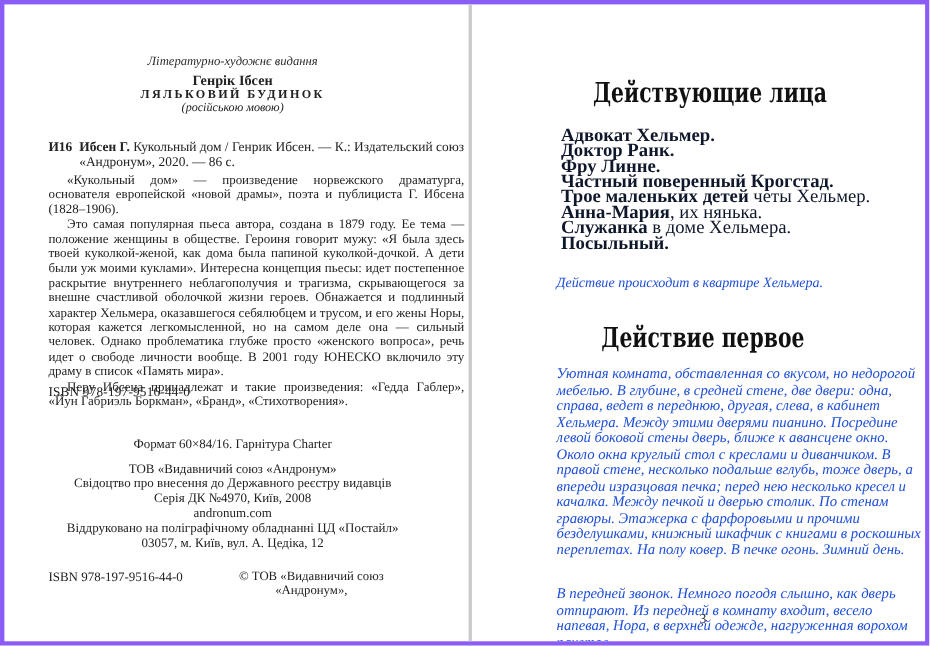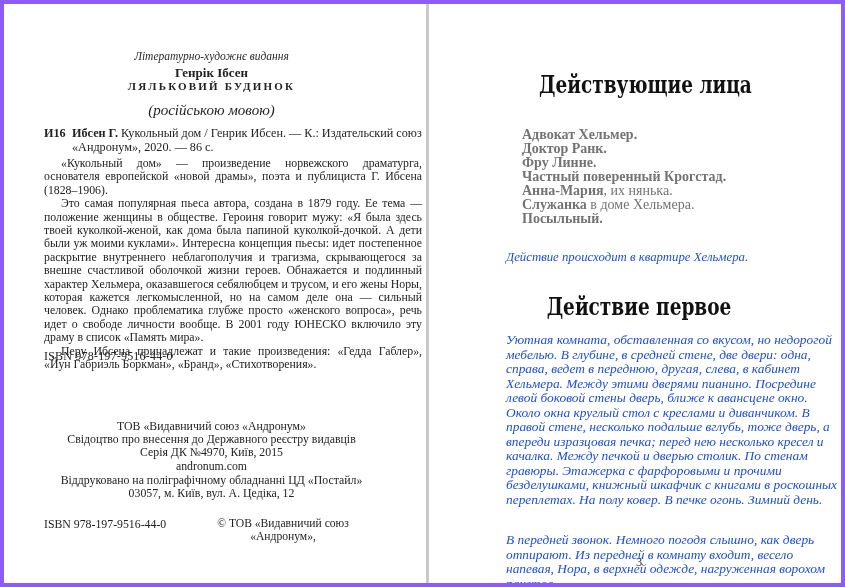--- a/index.html
+++ b/index.html
@@ -12,42 +12,42 @@
   .page-left{left:0;width:423px;}
   .page-right{left:426px;width:419px;}
   .seam{position:absolute;top:0;left:422px;width:3px;height:587px;background:#c9c9c9;}
   .page p{margin:0;}
 
   
   .centered{position:absolute;left:0;right:8px;text-align:center;}
   .edition-note{top:46px;font-style:italic;font-size:11.5px;color:#2a2a2a;}
   .author-uk{top:61px;font-weight:bold;font-size:13px;}
   .title-uk{top:76px;font-weight:bold;font-size:11px;letter-spacing:2.2px;margin:0;}
-  .lang-note{top:98px;font-style:italic;font-size:15px;}
+  .lang-note{top:88px;font-style:italic;font-size:11px;}
   .bib-entry{position:absolute;top:123px;left:40px;width:378px;font-size:12.2px;line-height:13.6px;padding-left:28px;box-sizing:border-box;}
   .bib-index{position:absolute;left:0;top:0;font-weight:bold;}
   .annotation{position:absolute;top:153px;left:40px;width:378px;font-size:11.8px;line-height:13.4px;text-align:justify;}
   .annotation p{text-indent:17px;}
   .isbn-top{position:absolute;top:345px;left:40px;font-size:12px;letter-spacing:.2px;}
   .format-line{top:392px;font-size:11.8px;}
   .publisher-block{top:416px;font-size:11.8px;line-height:13.2px;}
   .print-block{top:470px;font-size:11.8px;line-height:13.2px;}
   .isbn-bottom{position:absolute;top:513px;left:40px;font-size:11.8px;}
   .copyright{position:absolute;top:513px;left:188px;width:182px;text-align:center;font-size:11.6px;line-height:13.4px;}
 
   
   .display-heading{
     position:absolute;left:74px;width:270px;text-align:center;margin:0;
     font-family:"DejaVu Serif",serif;font-weight:700;font-size:25px;color:#111;
     transform:scaleX(.74);transform-origin:50% 50%;white-space:nowrap;
   }
   .cast-heading{top:66px;}
   .act-heading{top:288px;}
-  .cast-list{position:absolute;top:108px;left:76px;margin:16px;padding:0;list-style:none;
-    font-size:14px;line-height:14px;color:#737373;}
+  .cast-list{position:absolute;top:108px;left:76px;margin:4px;padding:0;list-style:none;
+    font-size:17px;line-height:14px;color:#0f172a;}
   .cast-list b{font-weight:bold;}
   .setting-note{position:absolute;top:246px;left:76px;font-style:italic;font-size:12.8px;color:#1d4ed8;}
   .stage-directions{position:absolute;top:329px;left:76px;width:338px;
     font-style:italic;font-size:13.4px;line-height:14.5px;color:#1d4ed8;}
   .stage-directions p + p{margin-top:26px;}
   .page-number{position:absolute;top:551px;left:74px;width:270px;text-align:center;font-size:12.5px;color:#333;}
 </style>
 </head>
 <body>
 
@@ -65,25 +65,26 @@
     </div>
 
     <div class="annotation">
       <p>«Кукольный дом» — произведение норвежского драматурга, основателя европейской «новой драмы», поэта и публициста Г. Ибсена (1828–1906).</p>
       <p>Это самая популярная пьеса автора, создана в 1879 году. Ее тема — положение женщины в обществе. Героиня говорит мужу: «Я была здесь твоей куколкой-женой, как дома была папиной куколкой-дочкой. А дети были уж моими куклами». Интересна концепция пьесы: идет постепенное раскрытие внутреннего неблагополучия и трагизма, скрывающегося за внешне счастливой оболочкой жизни героев. Обнажается и подлинный характер Хельмера, оказавшегося себялюбцем и трусом, и его жены Норы, которая кажется легкомысленной, но на самом деле она — сильный человек. Однако проблематика глубже просто «женского вопроса», речь идет о свободе личности вообще. В 2001 году ЮНЕСКО включило эту драму в список «Память мира».</p>
       <p>Перу Ибсена принадлежат и такие произведения: «Гедда Габлер», «Йун Габриэль Боркман», «Бранд», «Стихотворения».</p>
     </div>
 
     <p class="isbn-top">ISBN 978-197-9516-44-0</p>
 
+    <p class="centered format-line">Формат 60×84/16. Гарнітура Charter</p>
 
     <div class="centered publisher-block">
       <p>ТОВ «Видавничий союз «Андронум»</p>
       <p>Свідоцтво про внесення до Державного реєстру видавців</p>
-      <p>Серія ДК №4970, Київ, 2015</p>
+      <p>Серія ДК №4970, Київ, 2008</p>
       <p>andronum.com</p>
     </div>
 
     <div class="centered print-block">
       <p>Віддруковано на поліграфічному обладнанні ЦД «Постайл»</p>
       <p>03057, м. Київ, вул. А. Цедіка, 12</p>
     </div>
 
     <p class="isbn-bottom">ISBN 978-197-9516-44-0</p>
     <div class="copyright">
@@ -94,20 +95,21 @@
   <div class="seam"></div>
 
   <section class="page page-right">
     <h2 class="display-heading cast-heading">Действующие лица</h2>
 
     <ul class="cast-list">
       <li><b>Адвокат Хельмер.</b><span></span></li>
       <li><b>Доктор Ранк.</b><span></span></li>
       <li><b>Фру Линне.</b><span></span></li>
       <li><b>Частный поверенный Крогстад.</b><span></span></li>
+      <li><b>Трое маленьких детей</b><span> четы Хельмер.</span></li>
       <li><b>Анна-Мария</b><span>, их нянька.</span></li>
       <li><b>Служанка</b><span> в доме Хельмера.</span></li>
       <li><b>Посыльный.</b><span></span></li>
     </ul>
 
     <p class="setting-note">Действие происходит в квартире Хельмера.</p>
 
     <h2 class="display-heading act-heading">Действие первое</h2>
 
     <div class="stage-directions">

